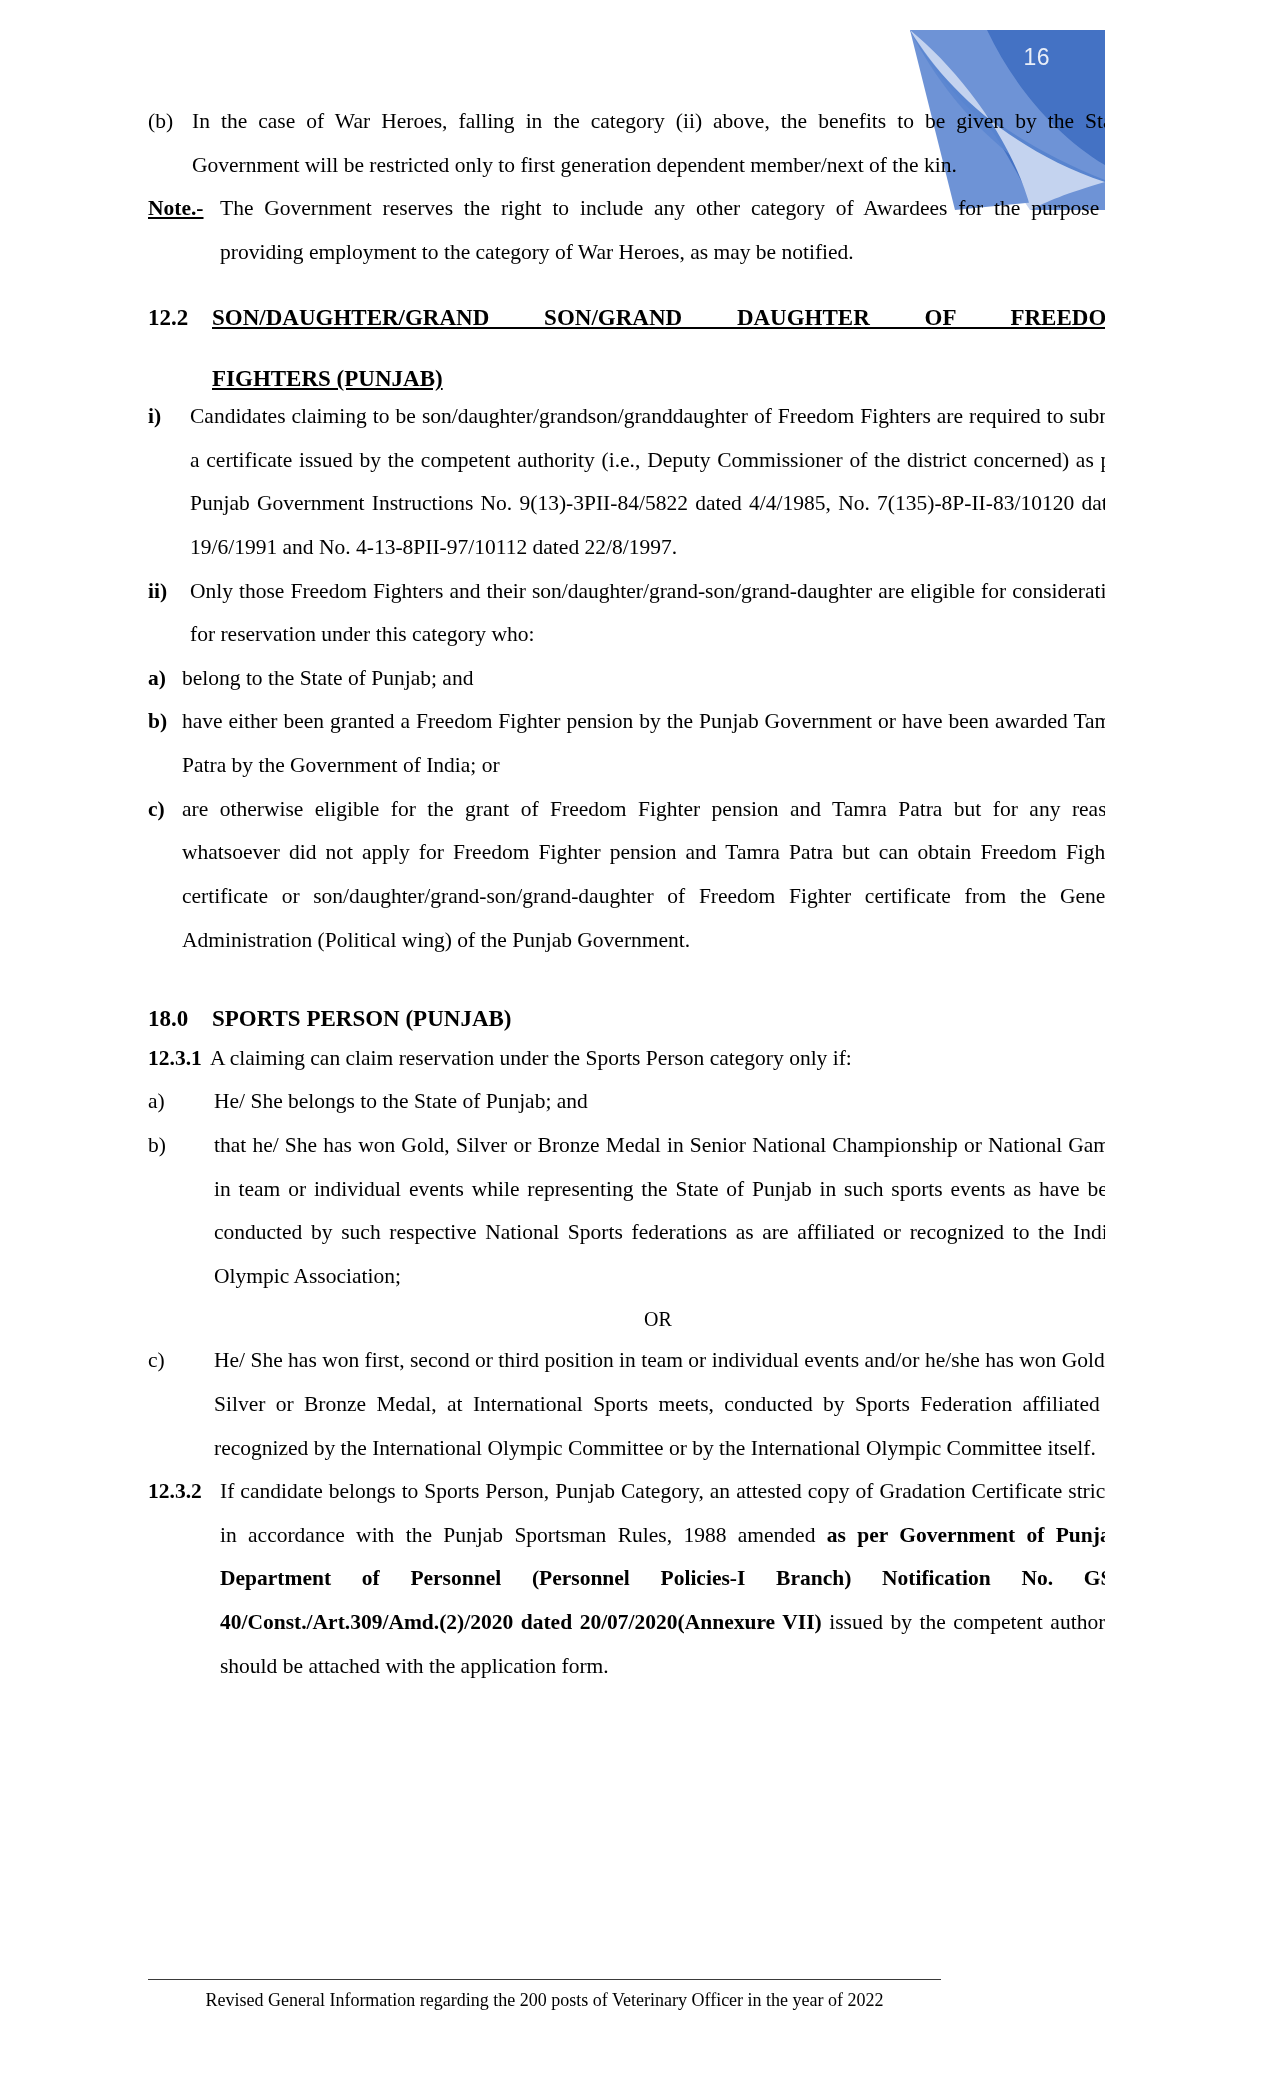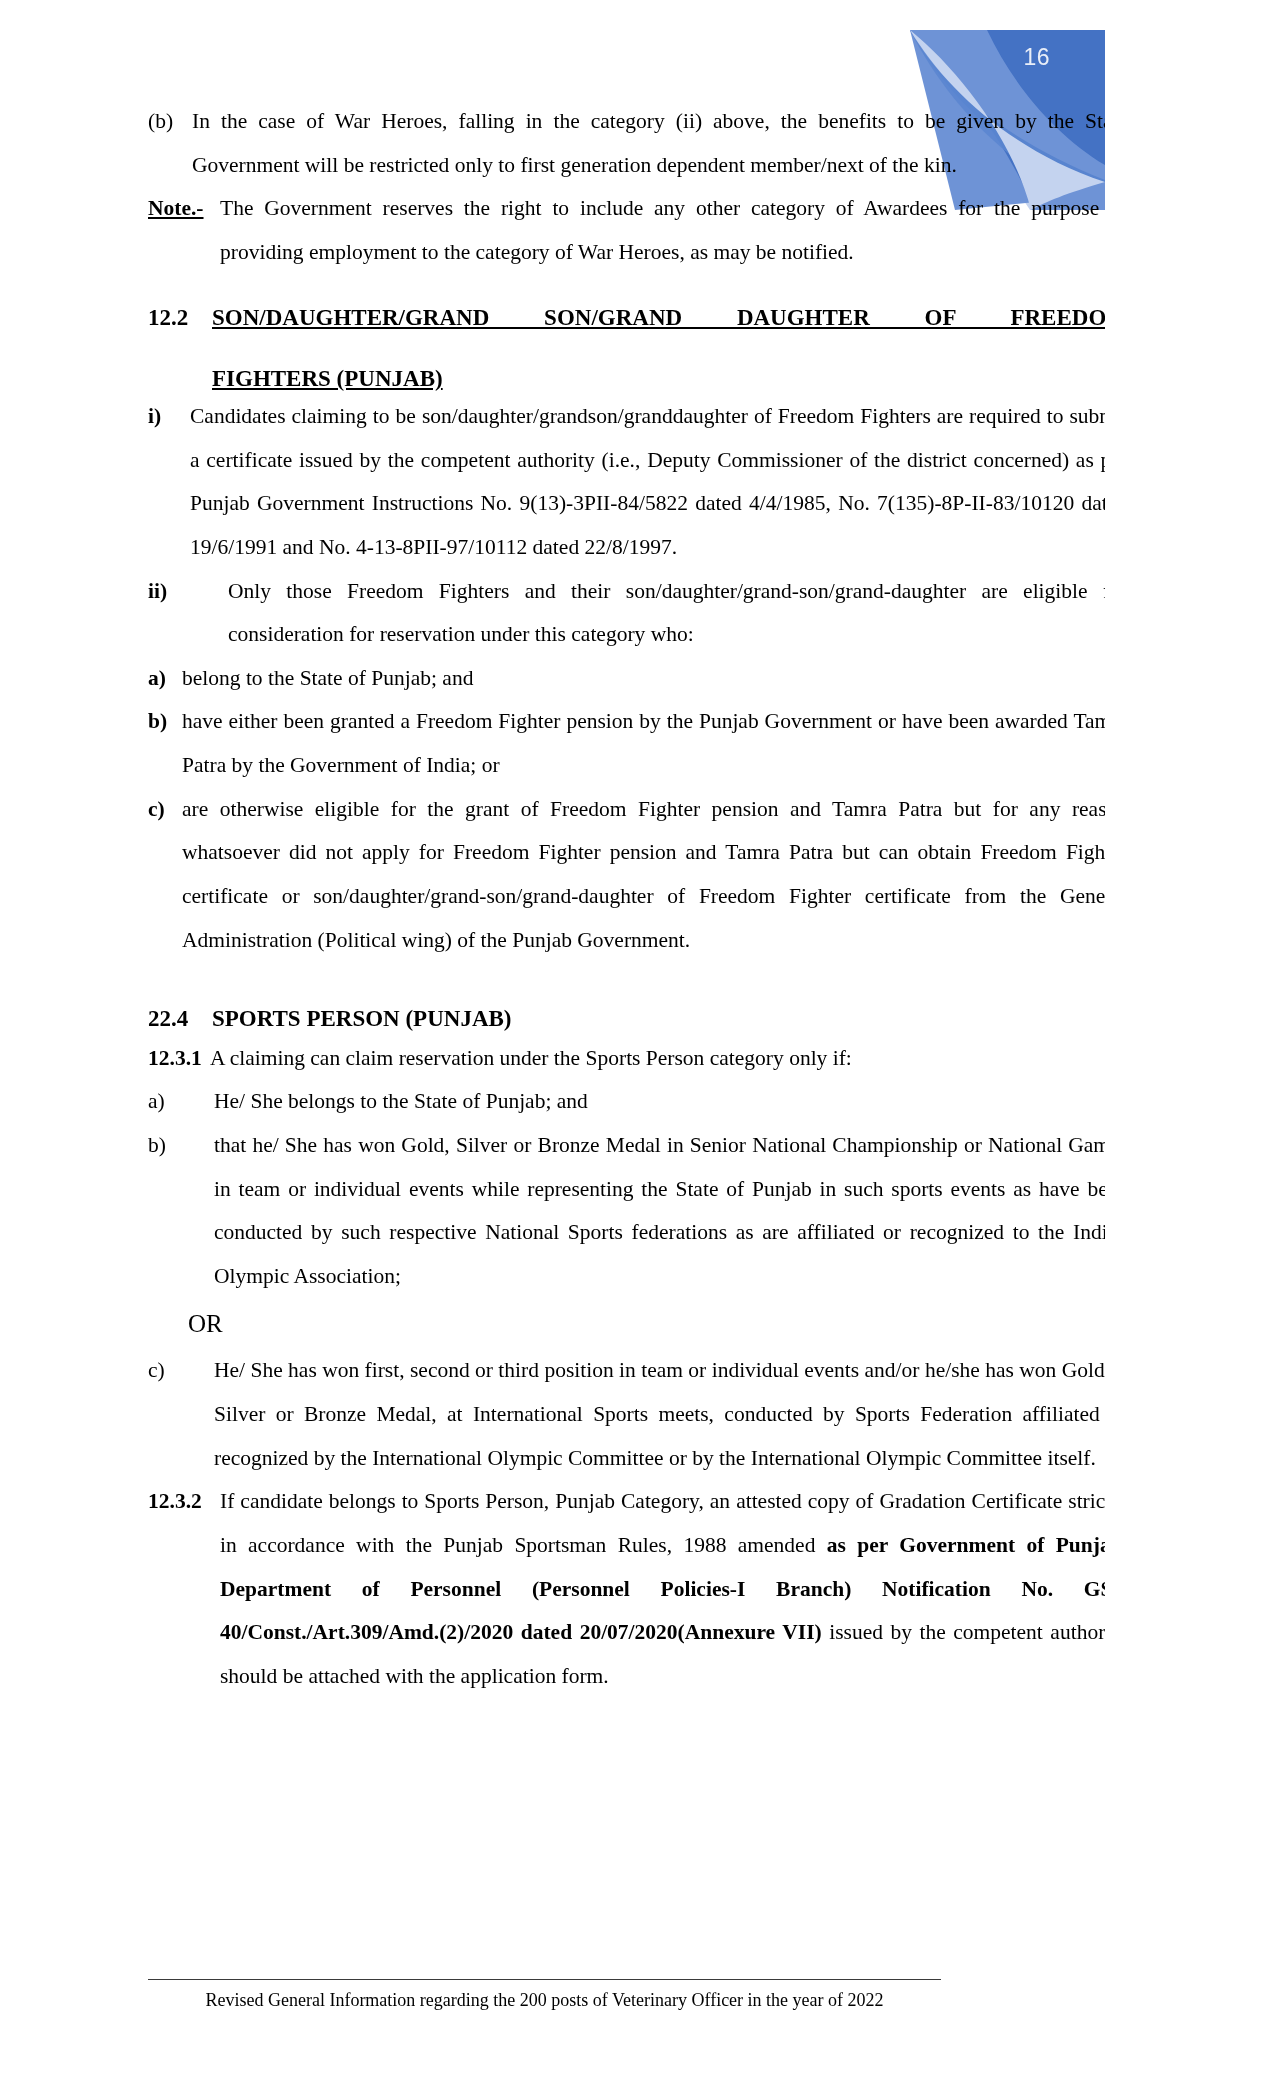--- a/index.html
+++ b/index.html
@@ -98,21 +98,21 @@
   }
   .heading .htext > span.l1::after {
     content: "";
     display: inline-block;
     width: 100%;
   }
 
   .blk-roman     { margin-left: 16px; margin-top: 14px; }
   .blk-roman .marker { width: 42px; font-weight: bold; }
 
-  .blk-roman2    { margin-left: 16px; margin-top: 26px; gap: 38px; }
+  .blk-roman2    { margin-left: 16px; margin-top: 26px; }
   .blk-roman2 .marker { width: 42px; font-weight: bold; }
 
   .blk-abc       { margin-left: 58px; }
   .blk-abc .marker { width: 34px; font-weight: bold; }
 
   .heading3 {
     display: flex;
     font-weight: bold;
     font-size: 23px;
     margin-top: 40px;
@@ -120,21 +120,22 @@
   }
   .heading3 .hnum { flex: 0 0 64px; }
 
   .blk-1231      { margin-left: 16px; margin-top: 6px; }
   .blk-1231 .marker { width: 62px; font-weight: bold; }
 
   .blk-abc2      { margin-left: 72px; }
   .blk-abc2 .marker { width: 66px; }
 
   .or-line {
-    font-size: 25px;
+    text-align: center;
+    font-size: 20px;
     line-height: 2.03;
     margin-left: 40px;
   }
 
   .blk-1232      { margin-left: 16px; margin-top: 4px; }
   .blk-1232 .marker { width: 72px; font-weight: bold; font-family: Liberation Serif, serif; }
 
   b.bd { font-weight: bold; }
 
   
@@ -212,21 +213,21 @@
     <div class="row blk blk-abc">
       <span class="marker">b)</span>
       <span class="body">have either been granted a Freedom Fighter pension by the Punjab Government or have been awarded Tamra Patra by the Government of India; or</span>
     </div>
     <div class="row blk blk-abc">
       <span class="marker">c)</span>
       <span class="body">are otherwise eligible for the grant of Freedom Fighter pension and Tamra Patra but for any reason whatsoever did not apply for Freedom Fighter pension and Tamra Patra but can obtain Freedom Fighter certificate or son/daughter/grand-son/grand-daughter of Freedom Fighter certificate from the General Administration (Political wing) of the Punjab Government.</span>
     </div>
 
     <div class="heading3">
-      <span class="hnum">22.4</span>
+      <span class="hnum">18.0</span>
       <span class="htext">SPORTS PERSON (PUNJAB)</span>
     </div>
 
     <div class="row blk blk-1231">
       <span class="marker">12.3.1</span>
       <span class="body">A claiming can claim reservation under the Sports Person category only if:</span>
     </div>
 
     <div class="row blk blk-abc2">
       <span class="marker">a)</span>

